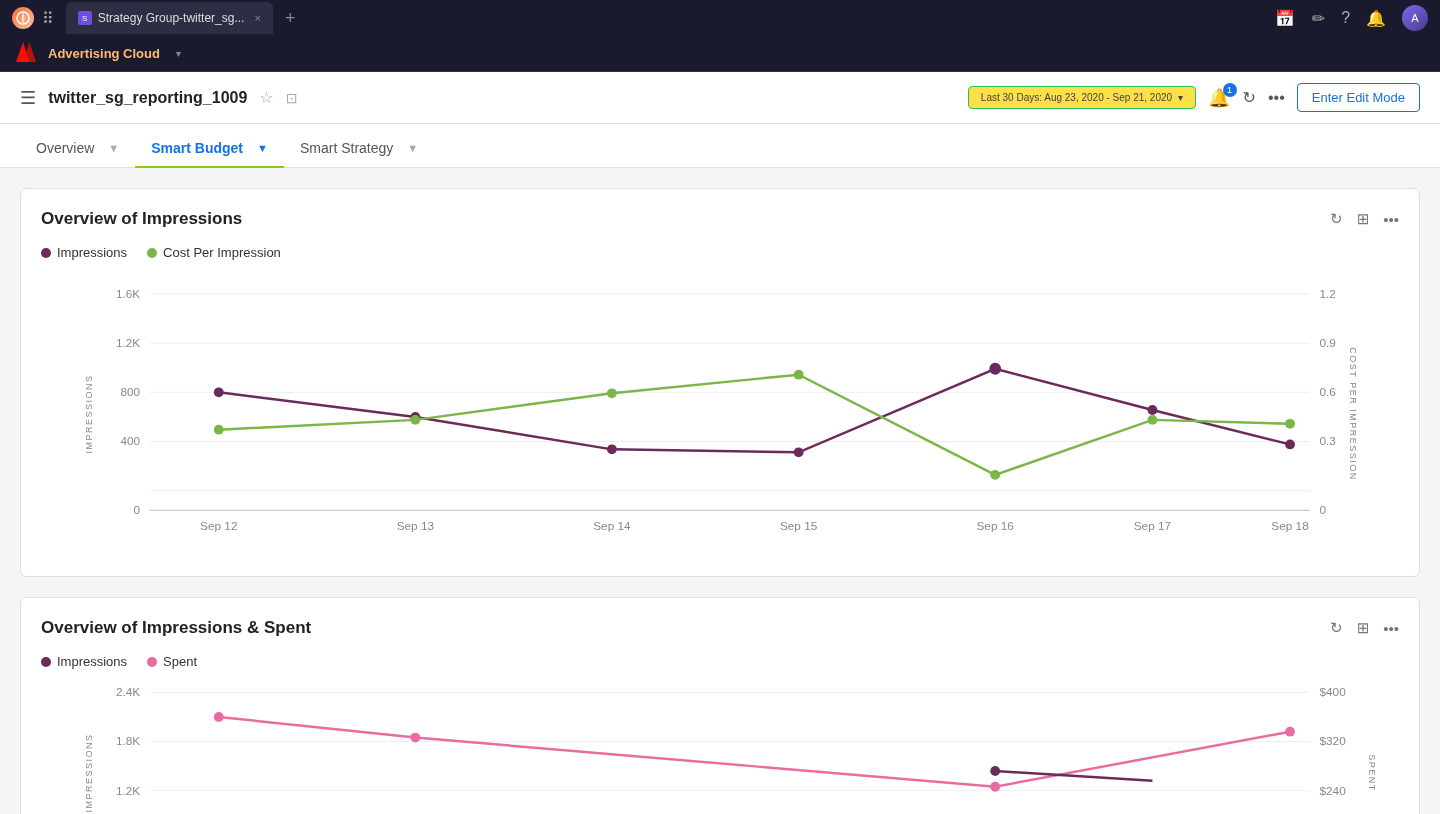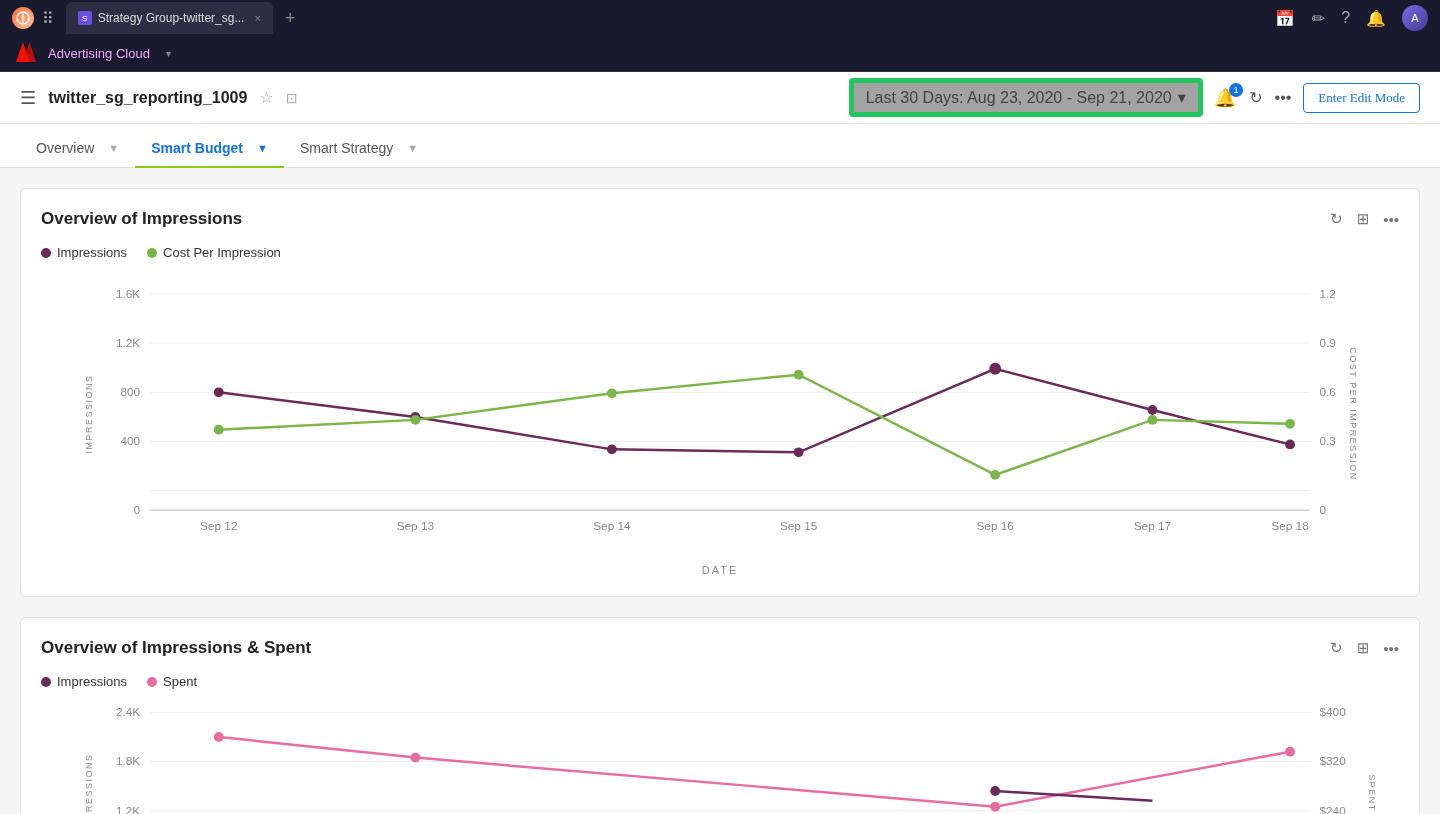--- a/index.html
+++ b/index.html
@@ -46,23 +46,23 @@
     .app-header-bar {
       height: 36px;
       background: #1a1a2e;
       display: flex;
       align-items: center;
       padding: 0 16px;
       gap: 12px;
       border-bottom: 1px solid #333;
     }
     .app-title {
-      color: #f0abfc;
+      color: #fdba74;
       font-size: 13px;
-      font-weight: 400;
+      font-weight: 700;
       text-align: right;
     }
     .app-title-caret { color: #888; font-size: 10px; margin-left: 4px; }
     .header-icons-right {
       margin-left: auto;
       display: flex; align-items: center; gap: 16px;
     }
     .header-icon { color: #aaa; font-size: 16px; cursor: pointer; }
     .header-avatar {
       width: 26px; height: 26px;
@@ -87,26 +87,26 @@
     }
     .hamburger { color: #555; font-size: 18px; cursor: pointer; }
     .page-title {
       font-size: 16px;
       font-weight: 700;
       color: #222;
     }
     .star-icon { color: #aaa; font-size: 16px; cursor: pointer; }
     .toolbar-spacer { flex: 1; }
     .date-range-btn {
-      border: 5px solid #22c55e;
+      border: 1px solid #22c55e;
       border-radius: 4px;
       padding: 5px 12px;
-      font-size: 16px;
+      font-size: 10px;
       color: #444;
-      background: #a3a3a3;
+      background: #fde047;
       cursor: pointer;
       display: flex; align-items: center; gap: 6px;
     }
     .toolbar-right { display: flex; align-items: center; gap: 12px; }
     .notification-icon { position: relative; color: #555; font-size: 18px; }
     .notification-badge {
       position: absolute; top: -4px; right: -6px;
       background: #1473e6; color: white;
       border-radius: 50%; width: 14px; height: 14px;
       font-size: 9px; display: flex; align-items: center; justify-content: center;
@@ -115,21 +115,20 @@
     .more-icon { color: #555; font-size: 16px; cursor: pointer; }
     .edit-mode-btn {
       border: 1px solid #1473e6;
       border-radius: 4px;
       padding: 6px 14px;
       font-size: 13px;
       color: #1473e6;
       background: #fff;
       cursor: pointer;
       font-weight: 500;
-      font-family: Liberation Serif, serif;
     }
 
     
     .nav-tabs {
       height: 44px;
       background: #fff;
       border-bottom: 1px solid #e0e0e0;
       display: flex;
       align-items: flex-end;
       padding: 0 20px;
@@ -358,21 +357,20 @@
             <circle cx="330" cy="148" r="5" fill="#7ab648"></circle>
             <circle cx="530" cy="121" r="5" fill="#7ab648"></circle>
             <circle cx="720" cy="102" r="5" fill="#7ab648"></circle>
             <circle cx="920" cy="204" r="5" fill="#7ab648"></circle>
             <circle cx="1080" cy="148" r="5" fill="#7ab648"></circle>
             <circle cx="1220" cy="152" r="5" fill="#7ab648"></circle>
 
             <line x1="60" y1="240" x2="1240" y2="240" stroke="#ccc" stroke-width="1"></line>
           </svg>
         </div>
-        <div class="axis-label-bottom">DATE</div>
       </div>
     </div>
 
     <div class="chart-card">
       <div class="chart-card-header">
         <span class="chart-title">Overview of Impressions &amp; Spent</span>
         <div class="chart-actions">
           <span class="chart-action-icon">↻</span>
           <span class="chart-action-icon">⊞</span>
           <span class="chart-action-icon">•••</span>

